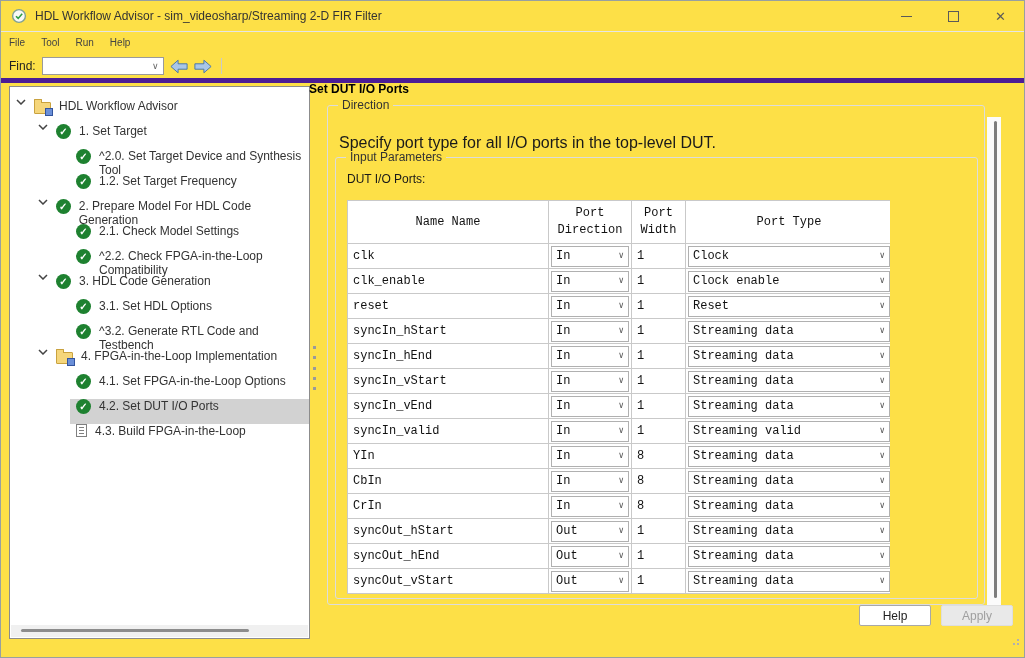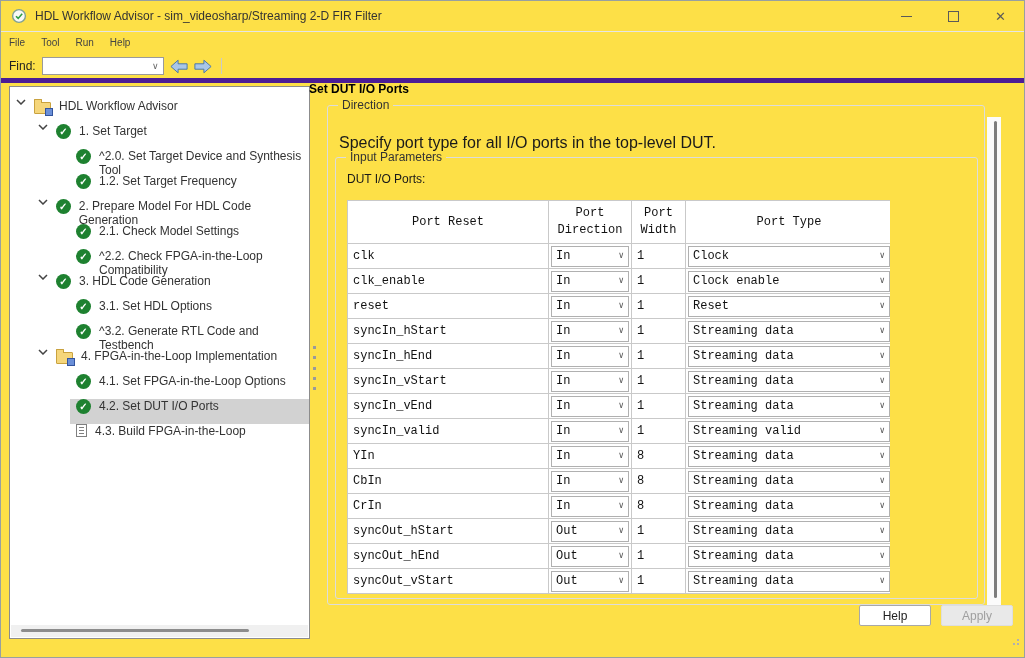--- a/index.html
+++ b/index.html
@@ -274,21 +274,21 @@
   <fieldset class="fs-input">
     <legend>Input Parameters</legend>
   </fieldset>
 
   <div class="dut-label">DUT I/O Ports:</div>
 
   <div class="table-wrap">
     <table class="ports">
       <thead>
         <tr>
-          <th class="col-name">Port Reset</th>
+          <th class="col-name">Name Name</th>
           <th class="col-dir">Port Direction</th>
           <th class="col-width">Port Width</th>
           <th class="col-type">Port Type</th>
         </tr>
       </thead>
       <tbody>
           <tr>
             <td>
               <span class="cell-text">clk</span>
             </td>

